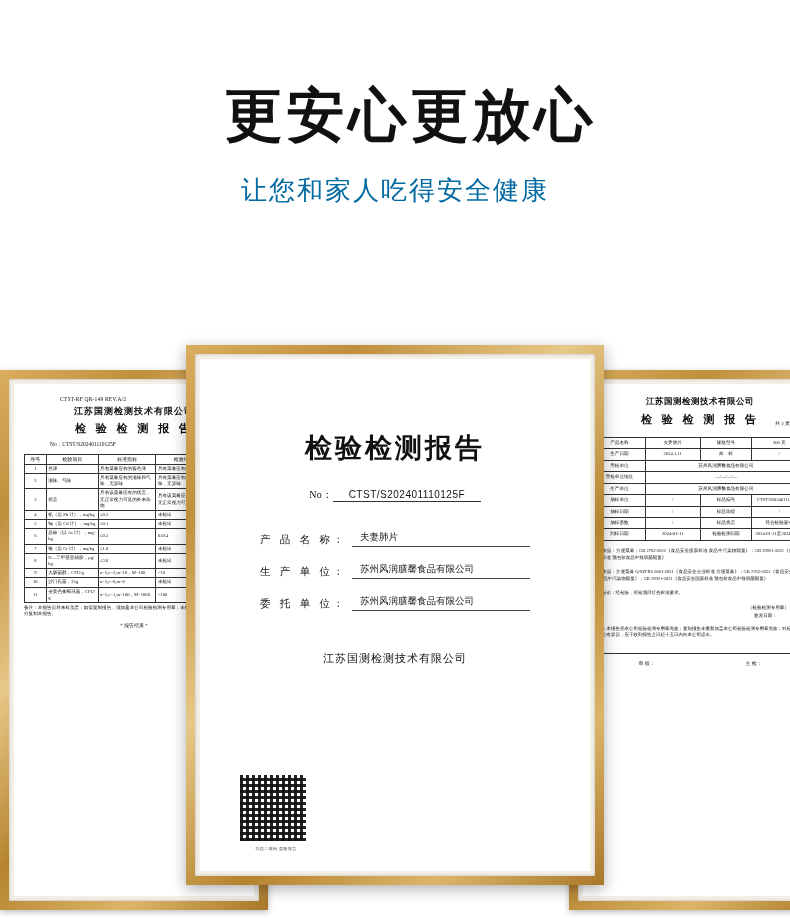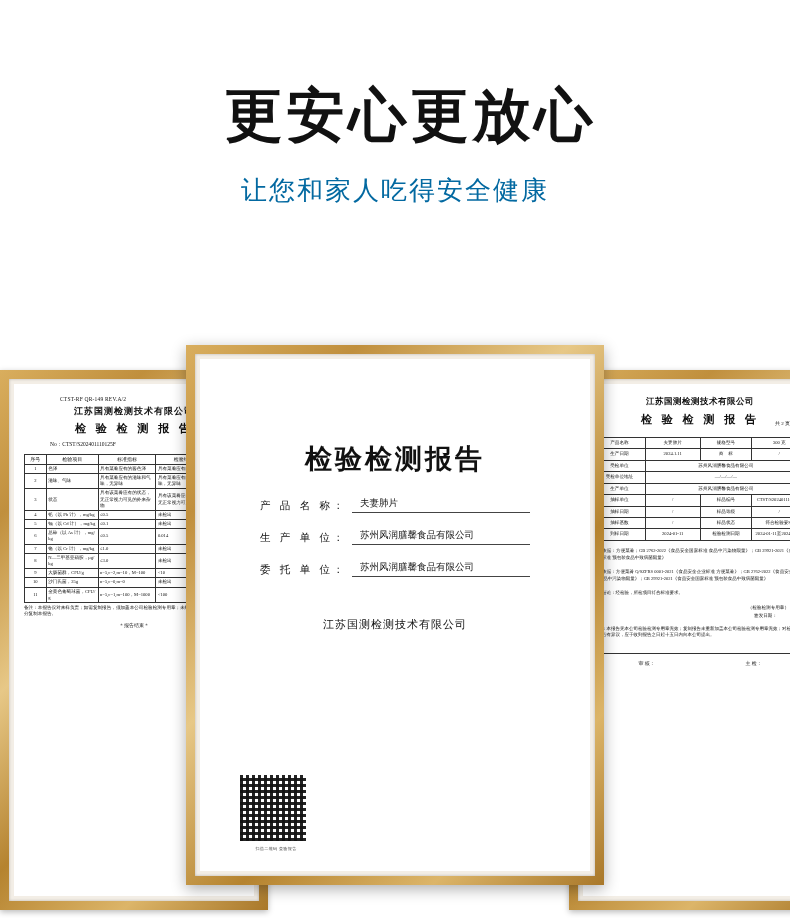--- a/index.html
+++ b/index.html
@@ -93,21 +93,21 @@
     width: 418px;
     height: 540px;
     z-index: 5;
     box-shadow: 0 4px 14px rgba(0,0,0,0.32);
   }
 
   
   .c-inner {
     position: absolute;
     inset: 0;
-    padding: 26px 34px;
+    padding: 15px 34px;
     box-sizing: border-box;
     color: #111;
     border-radius: 15px;
   }
   .c-title {
     margin-top: 56px;
     text-align: center;
     font-family: "DejaVu Sans", sans-serif;
     font-size: 27px;
     font-weight: bold;
@@ -121,21 +121,21 @@
   }
   .c-no .no-label { font-family: "Liberation Serif", serif; }
   .c-no .no-val {
     border-bottom: 1px solid #333;
     padding: 0 4px 1px 4px;
     display: inline-block;
     min-width: 140px;
     text-align: center;
   }
   .c-fields {
-    margin-top: 20px;
+    margin-top: 29px;
     padding: 0 26px;
   }
   .c-row {
     display: flex;
     align-items: flex-end;
     margin-bottom: 16px;
     font-size: 10.5px;
   }
   .c-row .lbl {
     width: 92px;
@@ -517,20 +517,23 @@
         </div>
       </div>
     </div>
   </div>
 
   <div class="frame" id="frame-center">
     <div class="mat">
       <div class="sheet">
         <div class="c-inner">
           <div class="c-title">检验检测报告</div>
+          <div class="c-no">
+            <span class="no-label">No：</span><span class="no-val">CTST/S202401110125F</span>
+          </div>
           <div class="c-fields" id="center-fields">
               <div class="c-row">
                 <div class="lbl">产 品 名 称：</div>
                 <div class="val">夫妻肺片</div>
               </div>
               <div class="c-row">
                 <div class="lbl">生 产 单 位：</div>
                 <div class="val">苏州风润膳馨食品有限公司</div>
               </div>
               <div class="c-row">

